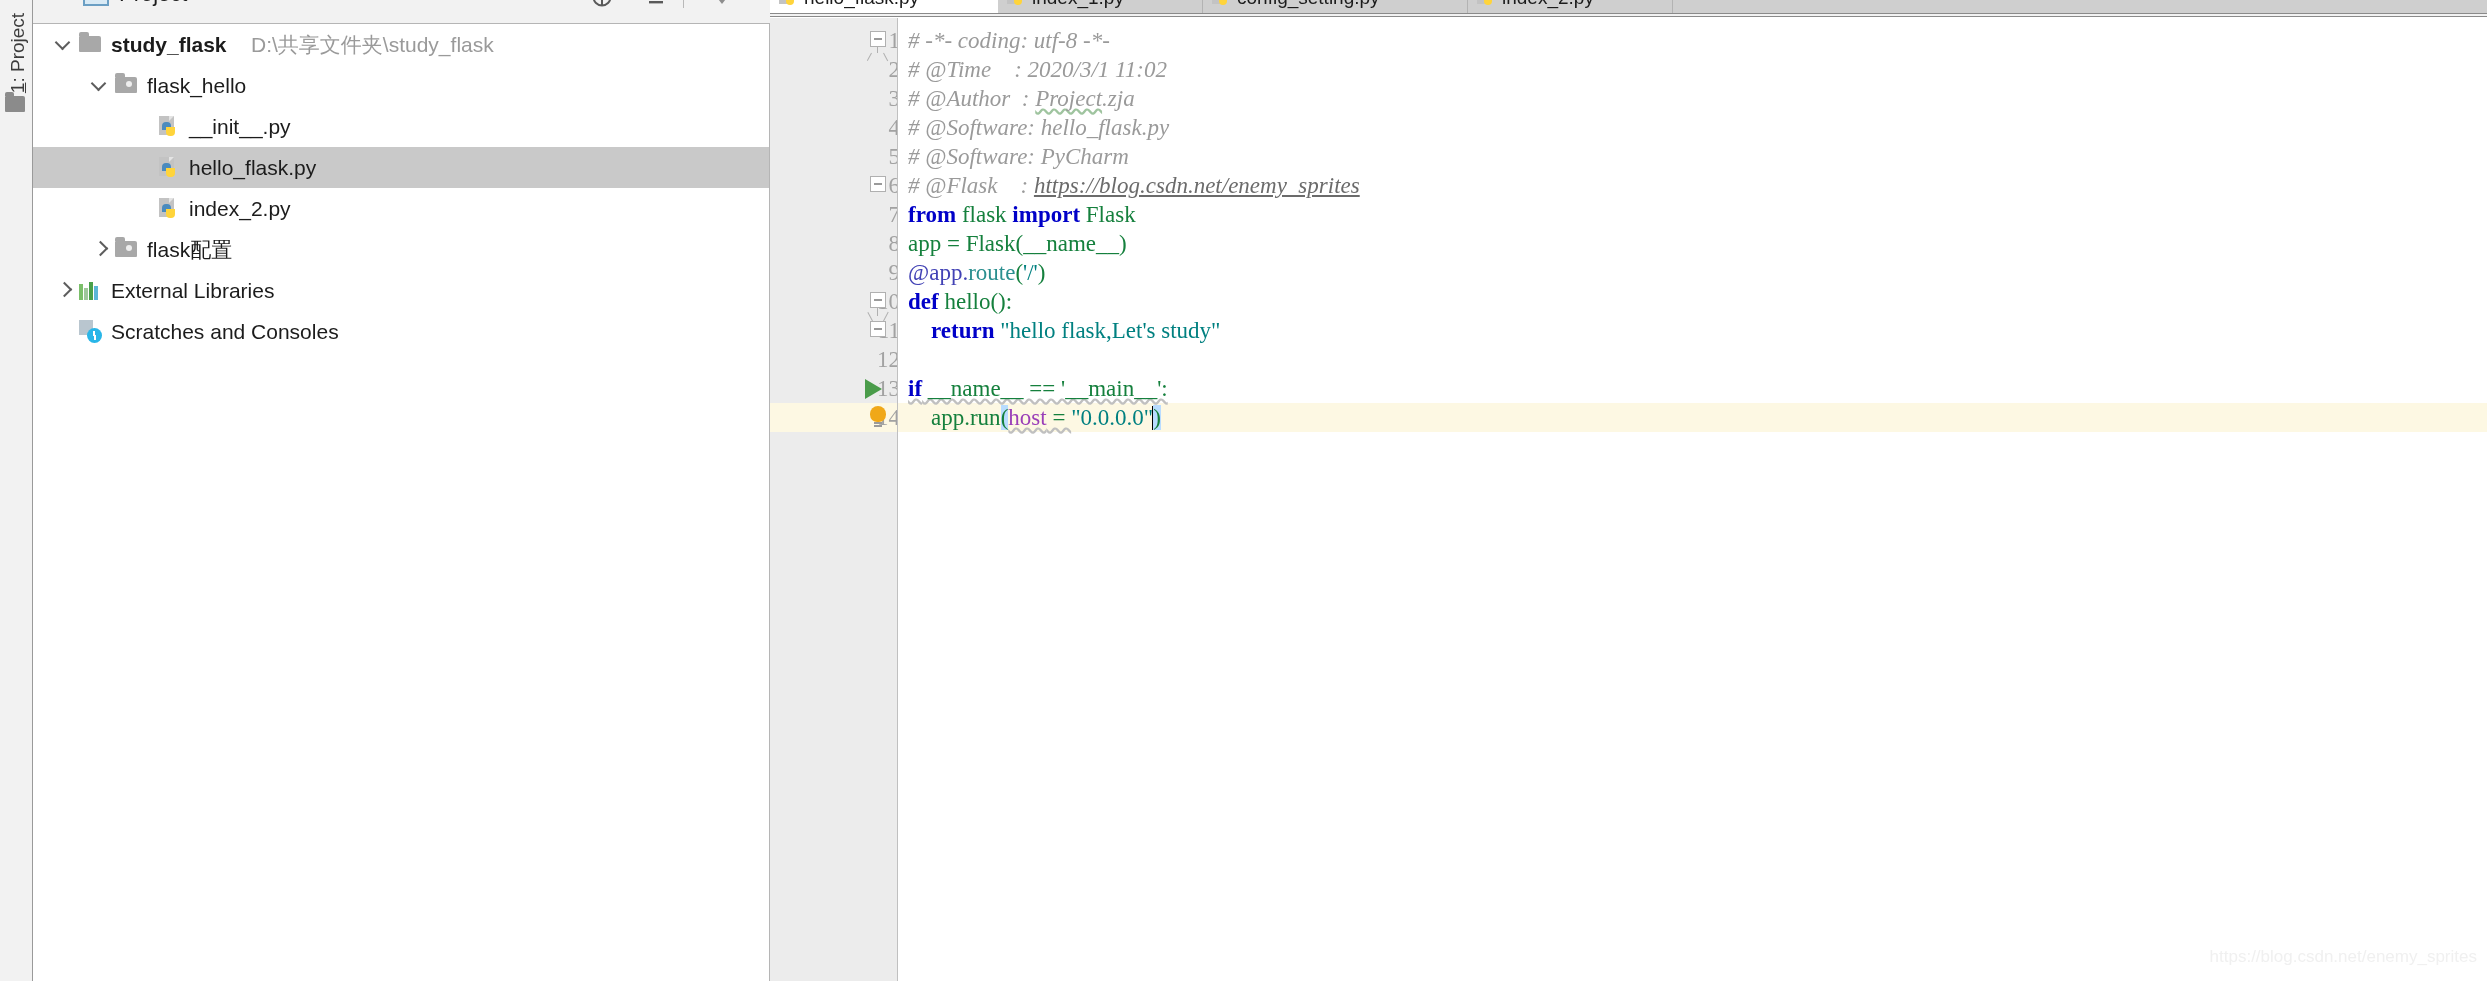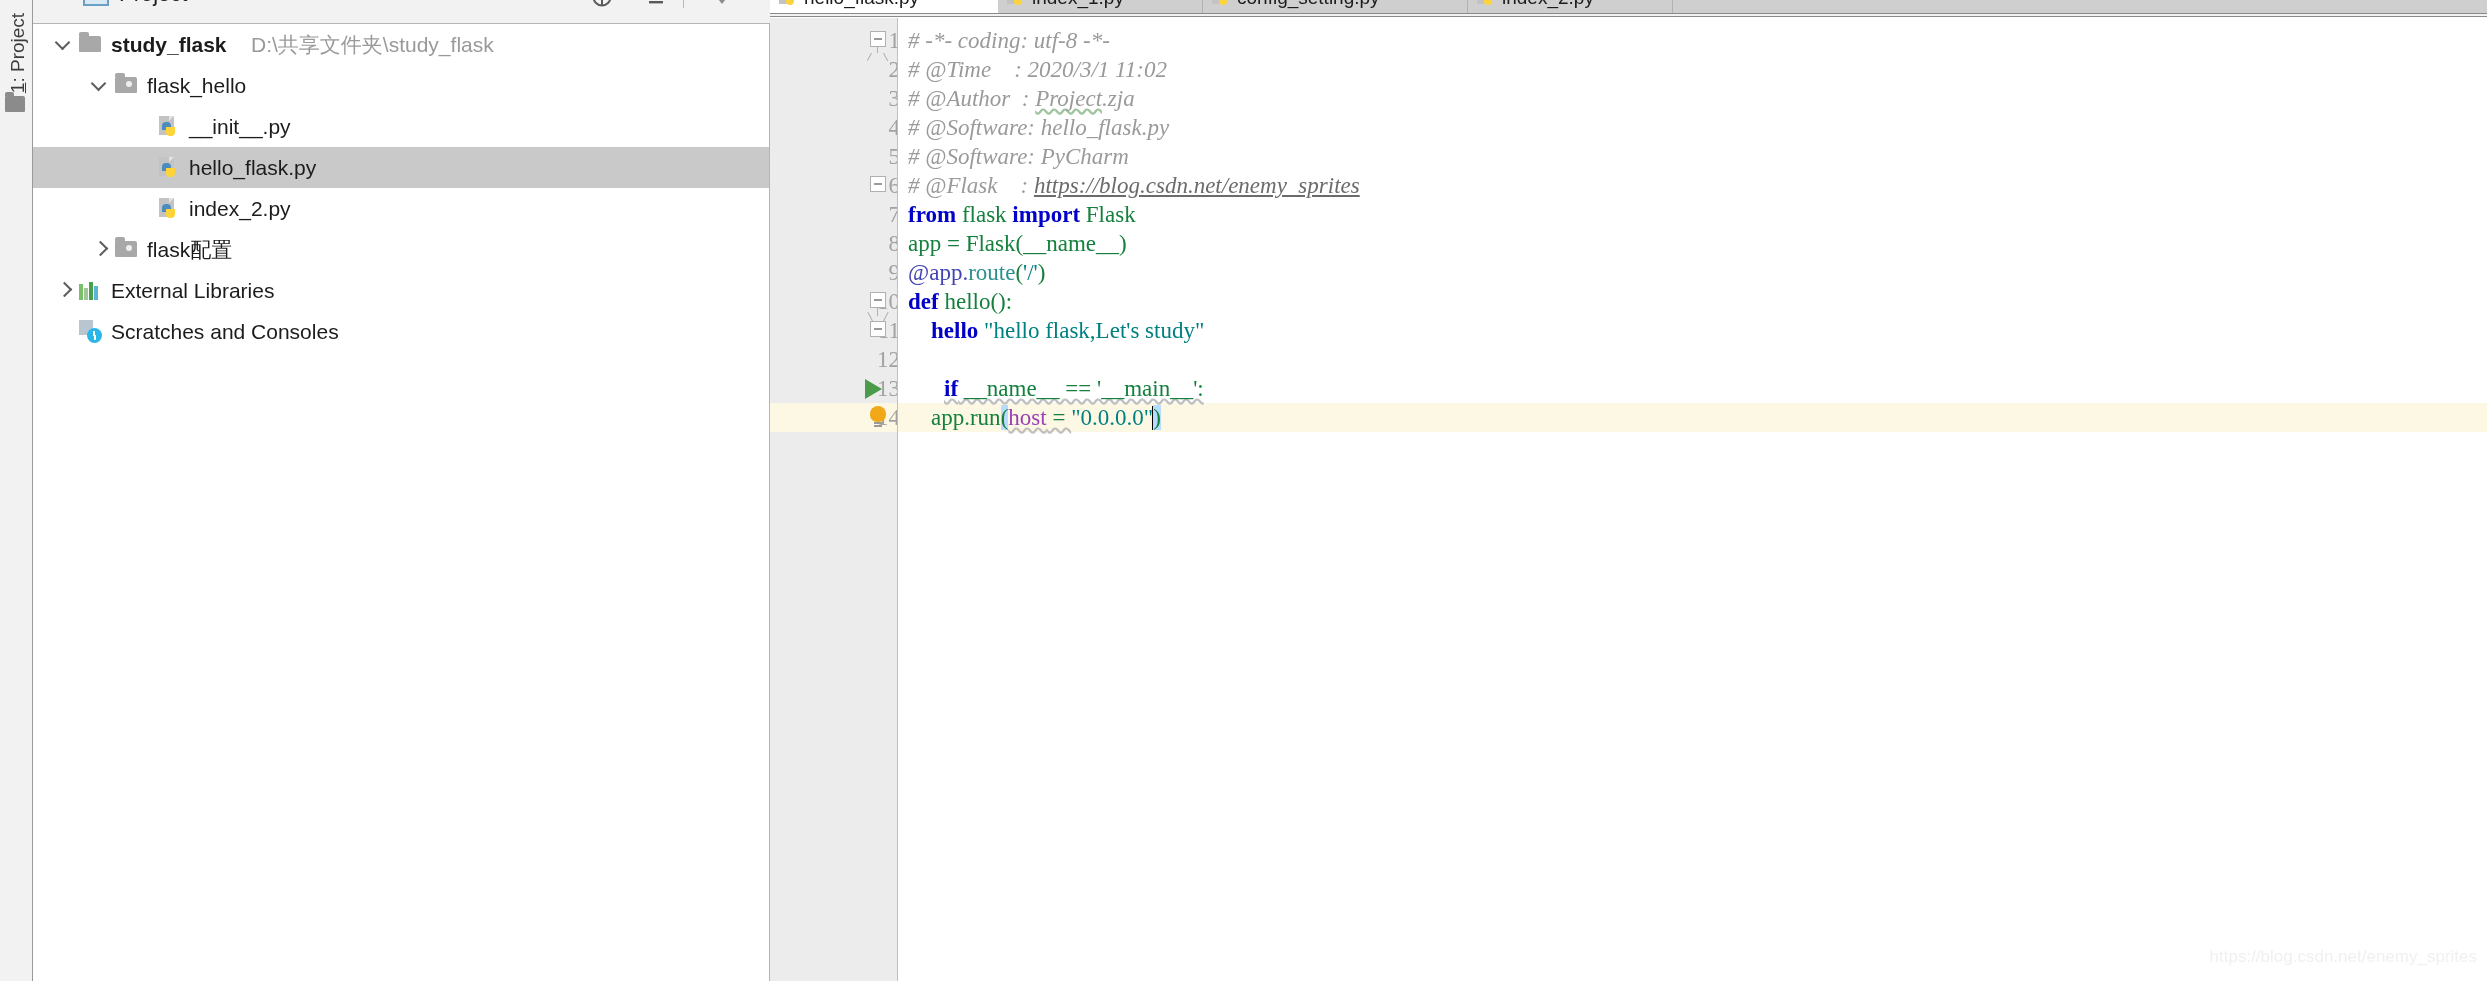--- a/index.html
+++ b/index.html
@@ -594,20 +594,20 @@
       <div class="code-line" style="top: 8px; left: 10px;"><span class="cm"># -*- coding: utf-8 -*-</span></div>
       <div class="code-line" style="top: 37px; left: 10px;"><span class="cm"># @Time    : 2020/3/1 11:02</span></div>
       <div class="code-line" style="top: 66px; left: 10px;"><span class="cm"># @Author  : </span><span class="cm spell">Project</span><span class="cm">.zja</span></div>
       <div class="code-line" style="top: 95px; left: 10px;"><span class="cm"># @Software: hello_flask.py</span></div>
       <div class="code-line" style="top: 124px; left: 10px;"><span class="cm"># @Software: PyCharm</span></div>
       <div class="code-line" style="top: 153px; left: 10px;"><span class="cm"># @Flask    : </span><span class="link">https://blog.csdn.net/enemy_sprites</span></div>
       <div class="code-line" style="top: 182px; left: 10px;"><span class="kw">from</span><span class="plain"> flask </span><span class="kw">import</span><span class="plain"> Flask</span></div>
       <div class="code-line" style="top: 211px; left: 10px;"><span class="plain">app = Flask(__name__)</span></div>
       <div class="code-line" style="top: 240px; left: 10px;"><span class="dec">@app.</span><span class="decf">route</span><span class="plain">(</span><span class="str">'/'</span><span class="plain">)</span></div>
       <div class="code-line" style="top: 269px; left: 10px;"><span class="kw">def</span><span class="plain"> hello():</span></div>
-      <div class="code-line" style="top: 298px; left: 10px;"><span class="kw">    hello </span><span class="str">"hello flask,Let's study"</span></div>
+      <div class="code-line" style="top: 298px; left: 10px;"><span class="kw">    return </span><span class="str">"hello flask,Let's study"</span></div>
       <div class="code-line" style="top: 327px; left: 10px;"><span class="plain"></span></div>
-      <div class="code-line" style="top: 356px; left: 10px; margin-left: 36px;"><span class="kw greysq">if</span><span class="plain greysq"> __name__ == '__main__':</span></div>
+      <div class="code-line" style="top: 356px; left: 10px;"><span class="kw greysq">if</span><span class="plain greysq"> __name__ == '__main__':</span></div>
       <div class="code-line" style="top: 385px; left: 10px;"><span class="plain">    app.run</span><span class="plain brace-hl">(</span><span class="kwarg greysq">host</span><span class="plain greysq"> = </span><span class="str">"0.0.0.0"</span><span class="caret"></span><span class="plain brace-hl">)</span></div>
     </div>
 
   <div id="watermark">https://blog.csdn.net/enemy_sprites</div>
 </div>
 
 </body></html>

